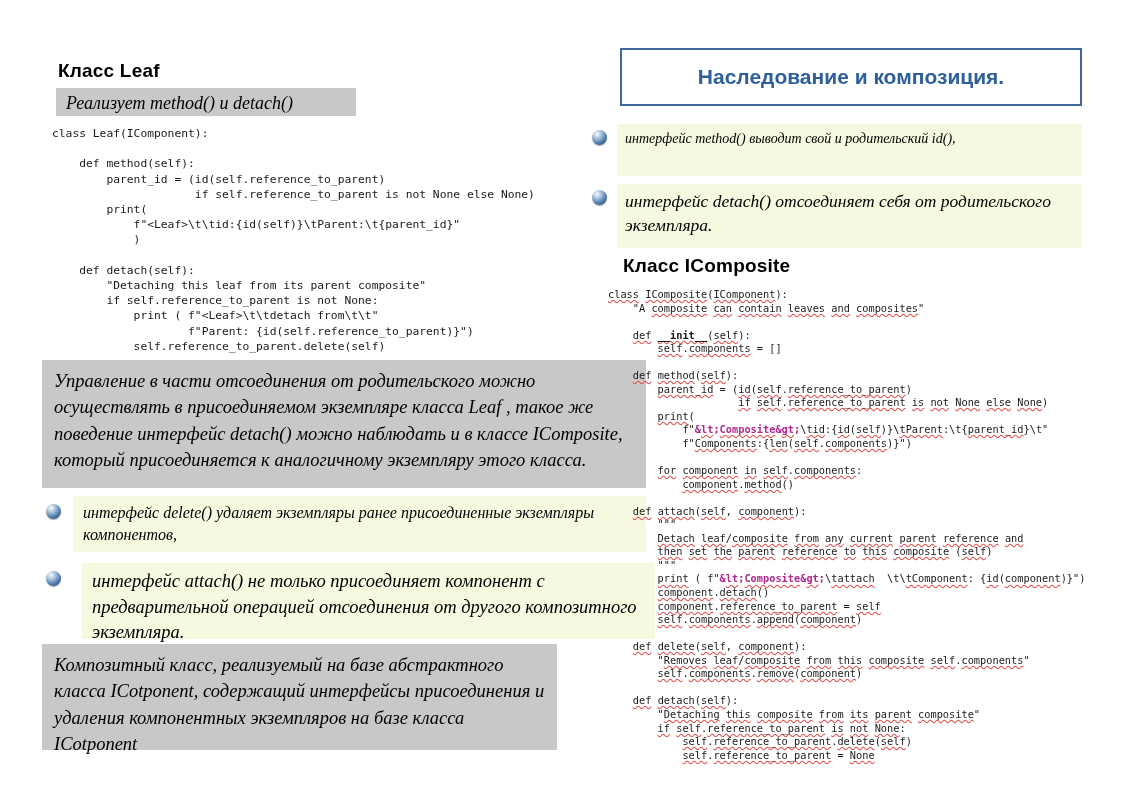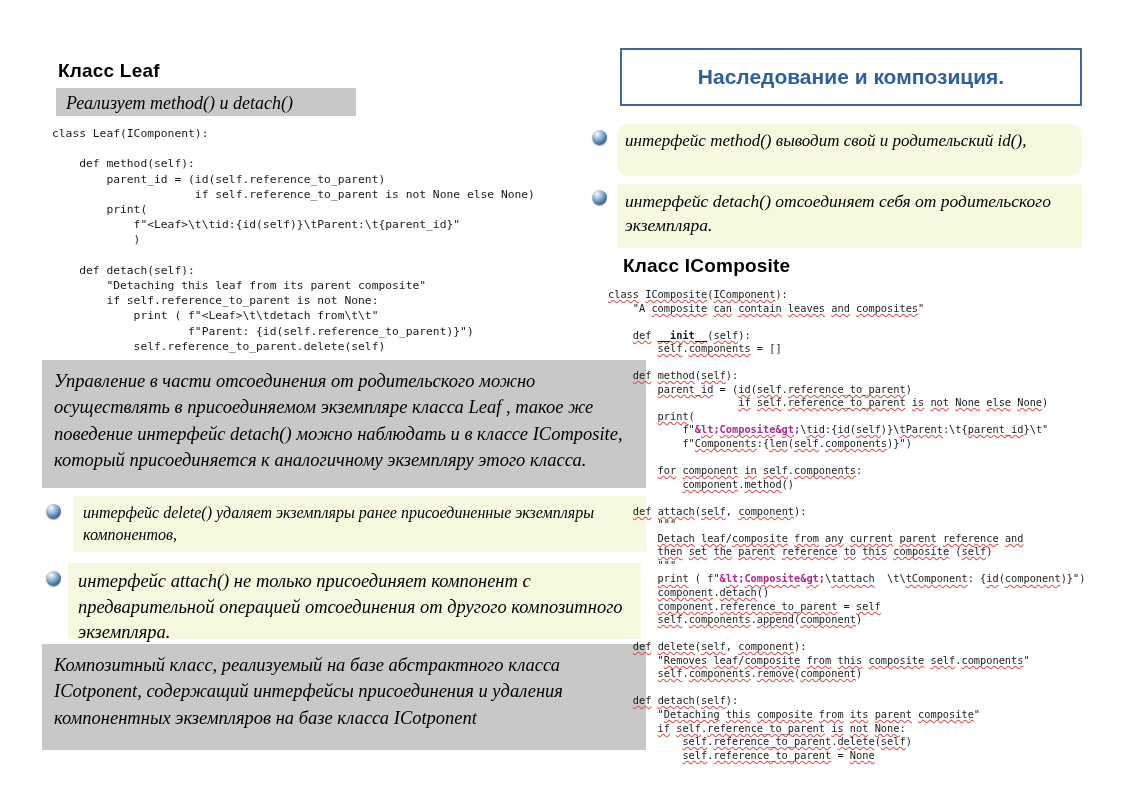--- a/index.html
+++ b/index.html
@@ -139,32 +139,32 @@
   <div class="code left" style="left:52px; top:126px; width:560px;" id="leaf-code"><div>class Leaf(IComponent):</div><div>&nbsp;</div><div>    def method(self):</div><div>        parent_id = (id(self.reference_to_parent)</div><div>                     if self.reference_to_parent is not None else None)</div><div>        print(</div><div>            f"&lt;Leaf&gt;\t\tid:{id(self)}\tParent:\t{parent_id}"</div><div>            )</div><div>&nbsp;</div><div>    def detach(self):</div><div>        "Detaching this leaf from its parent composite"</div><div>        if self.reference_to_parent is not None:</div><div>            print ( f"&lt;Leaf&gt;\t\tdetach from\t\t"</div><div>                    f"Parent: {id(self.reference_to_parent)}")</div><div>            self.reference_to_parent.delete(self)</div></div>
 
   <div class="grey-block" style="left:42px; top:360px; width:604px; height:128px;">Управление в части отсоединения от родительского можно осуществлять в присоединяемом экземпляре класса Leaf , такое же поведение интерфейс detach() можно наблюдать и в классе ICompоsite, который присоединяется к аналогичному экземпляру этого класса.</div>
 
   <div class="sphere-bullet" style="left:46px; top:504px;"></div>
   <div class="yellow-block" style="left:73px; top:496px; width:573px; height:56px; font-size:16px; padding:6px 10px 18px 10px;">
     <span class="txt">интерфейс delete() удаляет экземпляры ранее присоединенные экземпляры компонентов,</span>
   </div>
 
   <div class="sphere-bullet" style="left:46px; top:571px;"></div>
-  <div class="yellow-block" style="left:68px; top:563px; width:573px; height:76px; font-size:18.5px; padding:6px 10px 6px 10px;">
+  <div class="yellow-block" style="left:82px; top:563px; width:573px; height:76px; font-size:18.5px; padding:6px 10px 6px 10px;">
     <span class="txt">интерфейс attach()  не только присоединяет компонент с предварительной операцией отсоединения от другого композитного экземпляра.</span>
   </div>
 
-  <div class="grey-block" style="left:42px; top:644px; width:604px; height:106px;">Композитный класс, реализуемый на базе абстрактного класса ICotponent, содержащий интерфейсы присоединения и удаления компонентных экземпляров на базе класса ICotponent</div>
+  <div class="grey-block" style="left:42px; top:644px; width:515px; height:106px;">Композитный класс, реализуемый на базе абстрактного класса ICotponent, содержащий интерфейсы присоединения и удаления компонентных экземпляров на базе класса ICotponent</div>
 
   <div class="title-panel" style="left:620px; top:48px; width:462px; height:58px;">
     <div class="line">Наследование и композиция.</div>
   </div>
 
   <div class="sphere-bullet" style="left:592px; top:130px;"></div>
-  <div class="yellow-block" style="left:617px; top:124px; width:465px; height:52px; font-size:17px; padding:5px 8px 5px 8px;border-radius:12px;">
+  <div class="yellow-block" style="left:617px; top:124px; width:465px; height:52px; font-size:14px; padding:5px 8px 5px 8px;">
     <span class="txt">интерфейс method() выводит свой и родительский id(),</span>
   </div>
 
   <div class="sphere-bullet" style="left:592px; top:190px;"></div>
   <div class="yellow-block" style="left:617px; top:184px; width:465px; height:64px; font-size:17.5px; padding:5px 8px 5px 8px;">
     <span class="txt">интерфейс detach() отсоединяет себя от родительского экземпляра.</span>
   </div>
 
   <div class="class-heading" style="left:623px; top:255px;">Класс IComposite</div>
 

